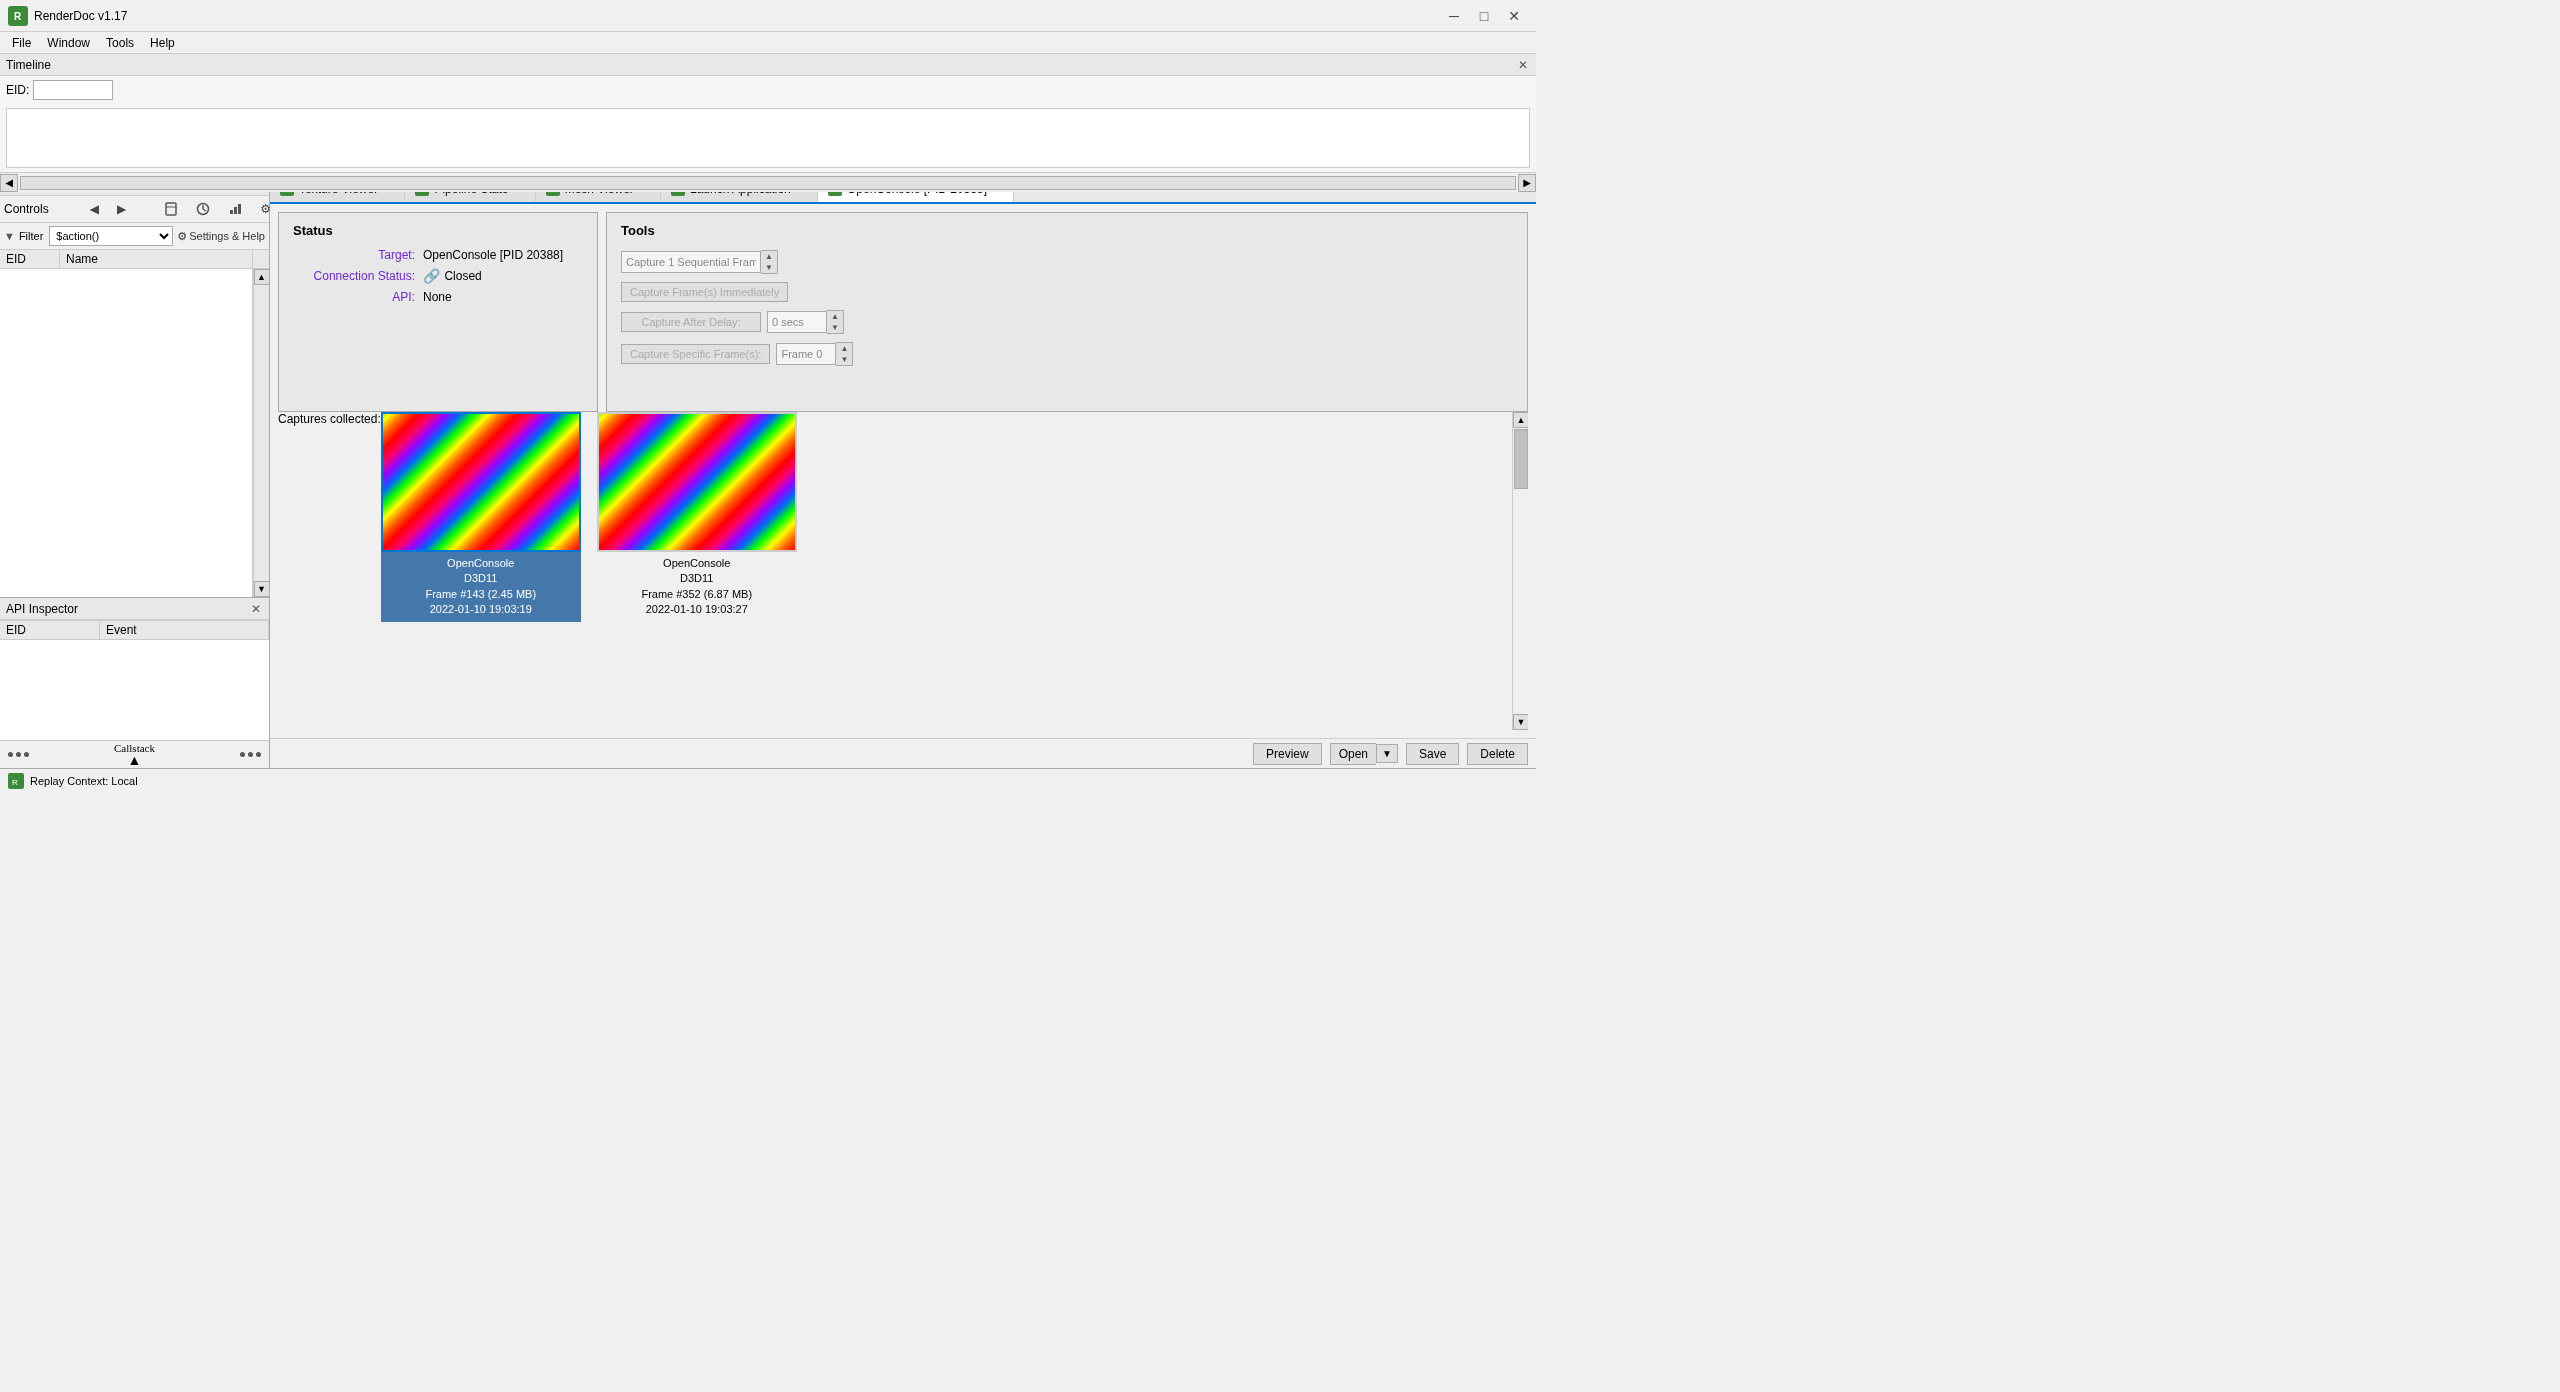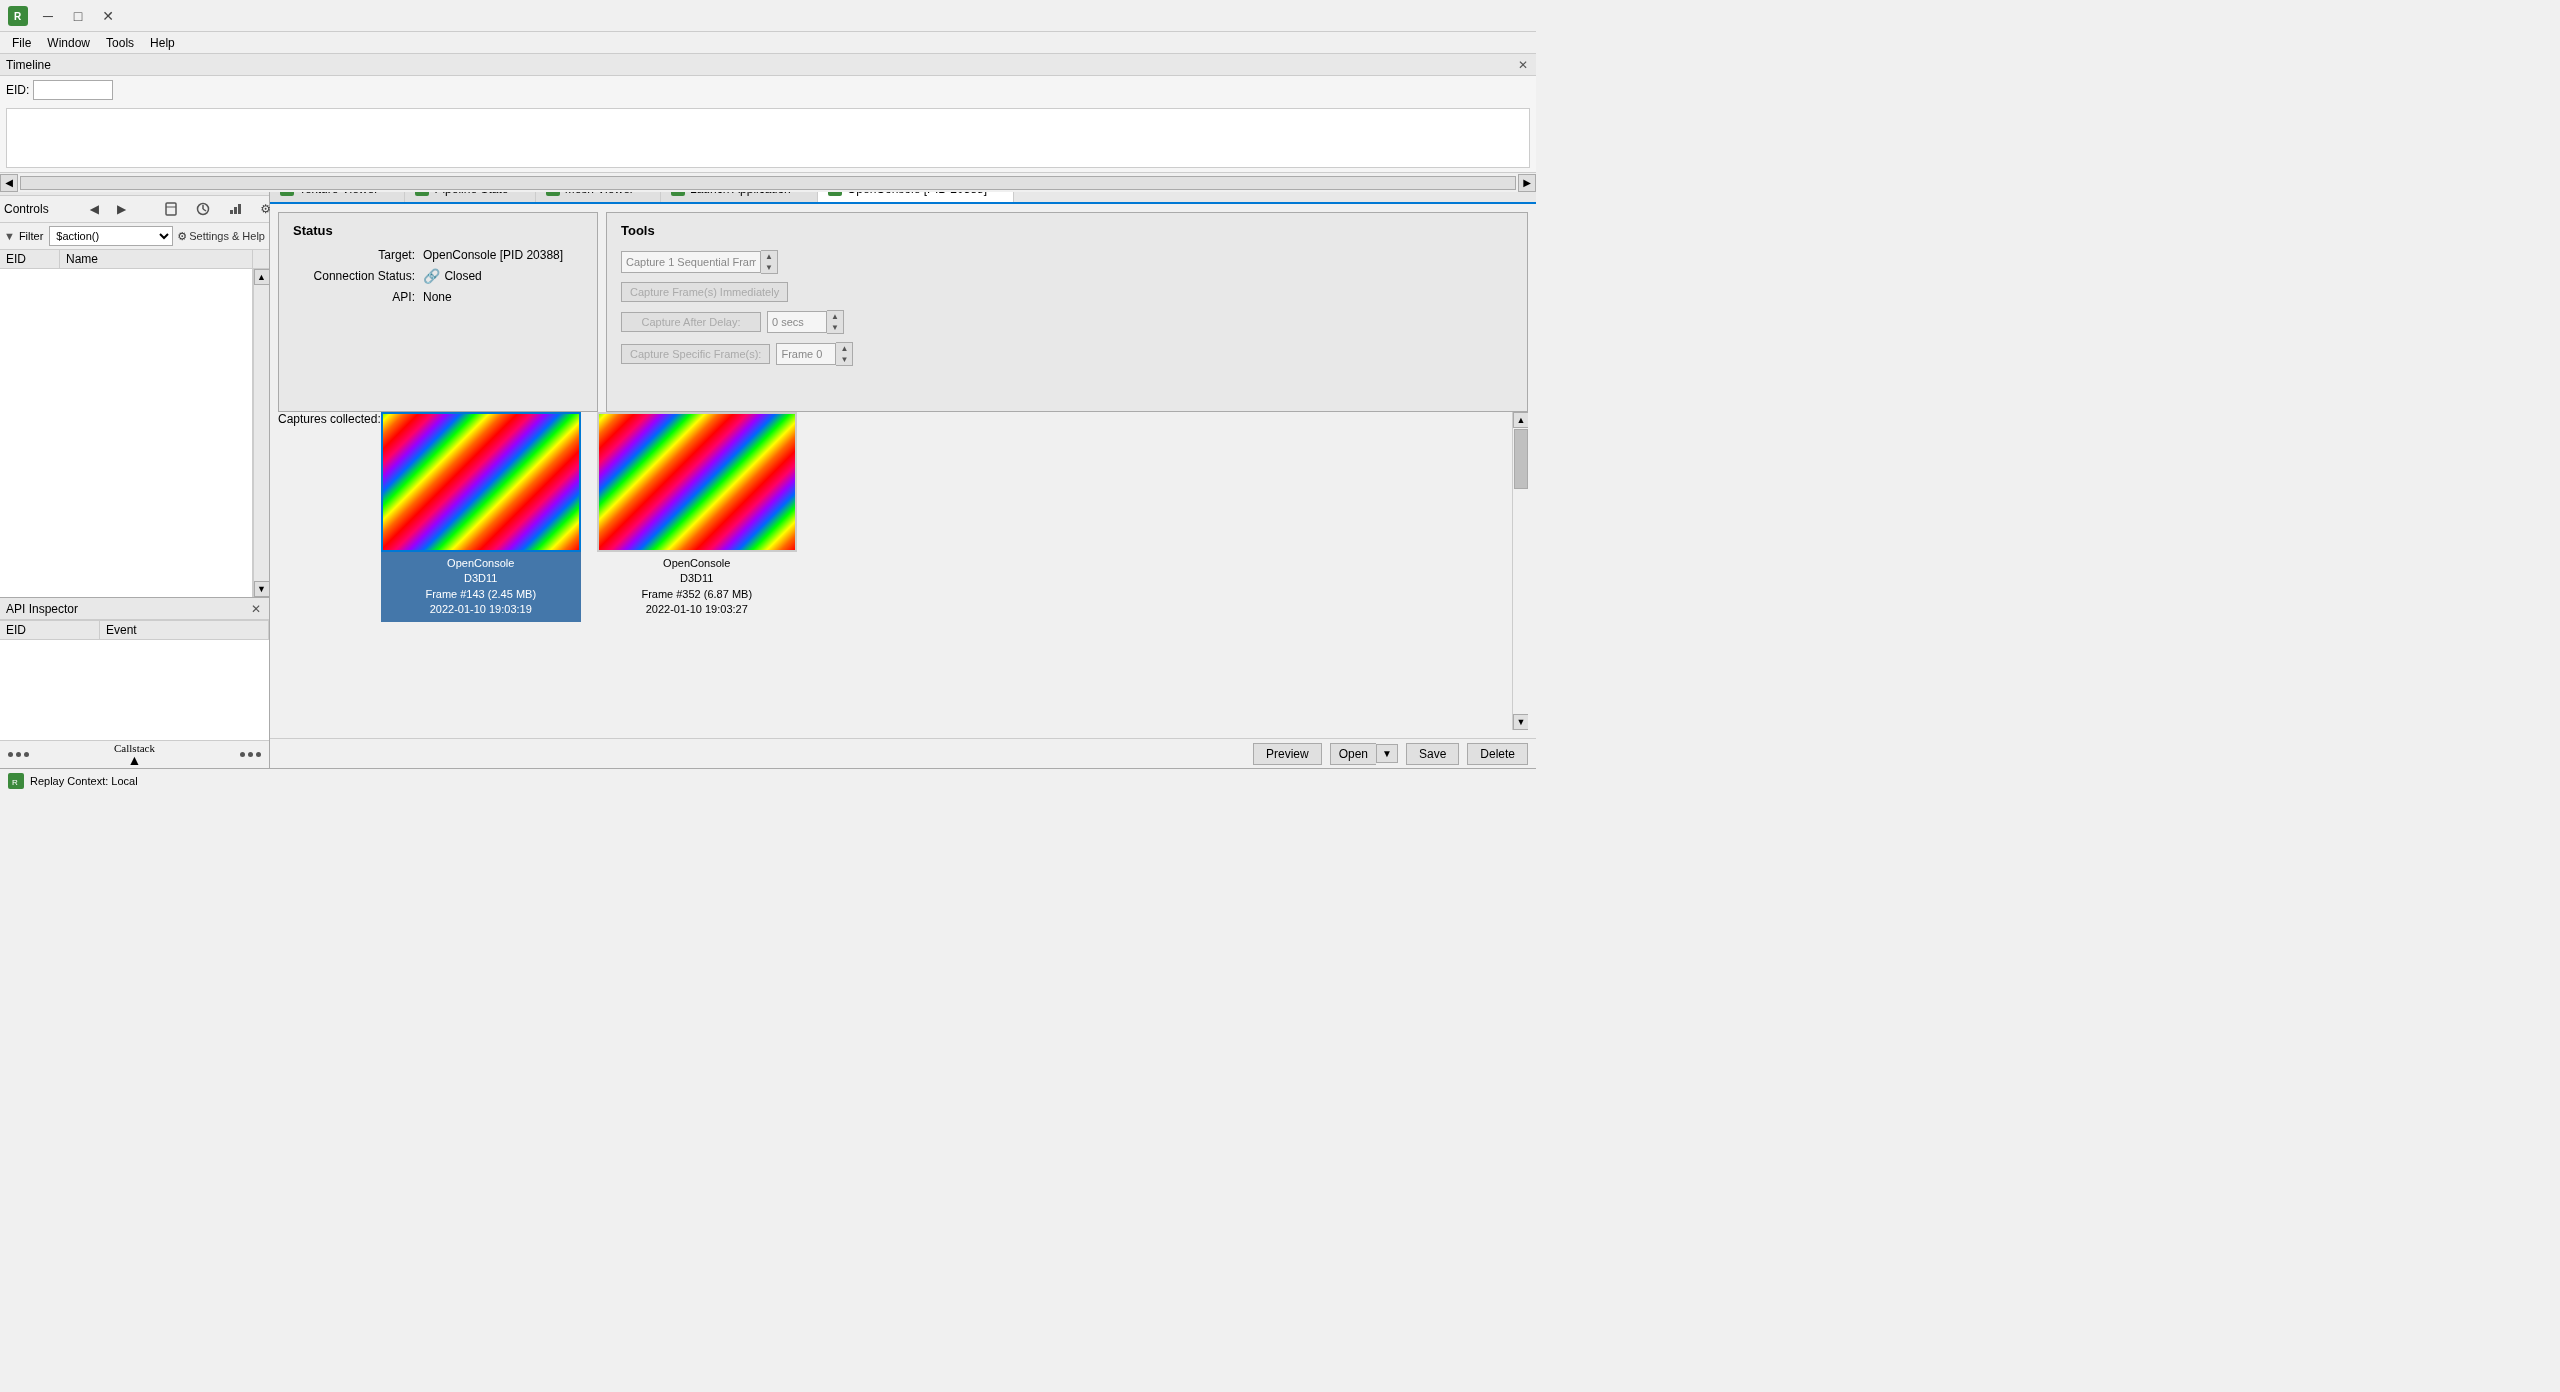--- a/index.html
+++ b/index.html
@@ -403,21 +403,21 @@
       font-weight: bold;
       margin-bottom: 10px;
     }
     .status-row {
       display: flex;
       margin-bottom: 6px;
       align-items: center;
     }
     .status-key {
       font-size: 12px;
-      color: #000000;
+      color: #6d28d9;
       width: 130px;
       text-align: right;
       padding-right: 8px;
     }
     .status-val {
       font-size: 12px;
       color: #000;
       display: flex;
       align-items: center;
       gap: 4px;
@@ -649,20 +649,21 @@
 </head>
 <body>
 
 <div class="title-bar">
   <div class="app-icon">
     <svg width="16" height="16" viewBox="0 0 16 16">
       <rect width="16" height="16" fill="#3c8a3c" rx="2"></rect>
       <text x="4" y="12" fill="white" font-size="10" font-weight="bold">R</text>
     </svg>
   </div>
+  <span class="title-text">RenderDoc v1.17</span>
   <div class="win-controls">
     <button class="win-btn">─</button>
     <button class="win-btn">□</button>
     <button class="win-btn close">✕</button>
   </div>
 </div>
 
 <div class="menu-bar">
   <div class="menu-item">File</div>
   <div class="menu-item">Window</div>

